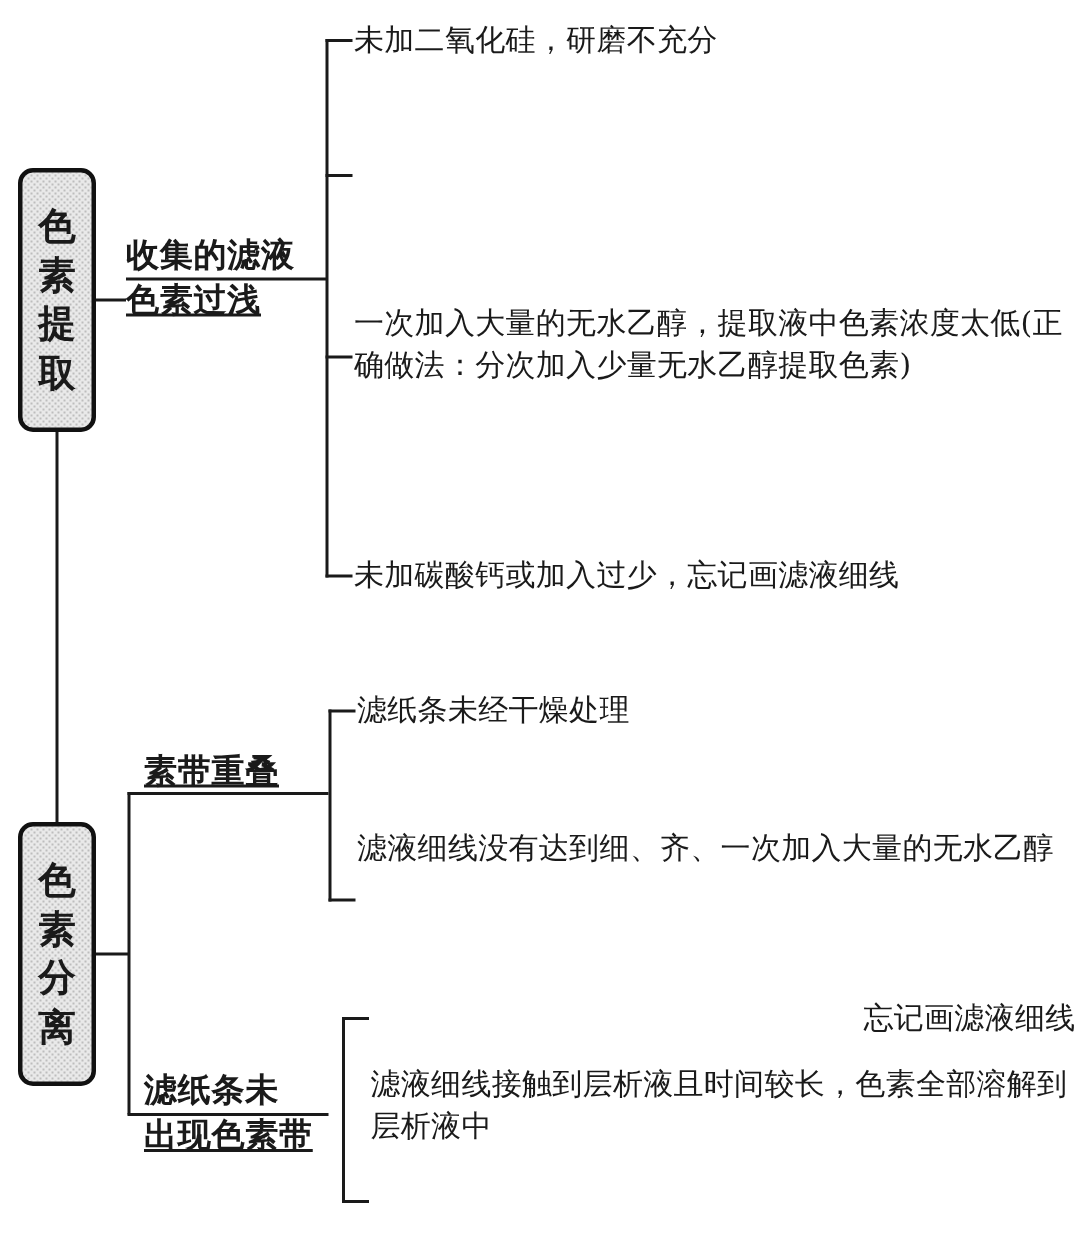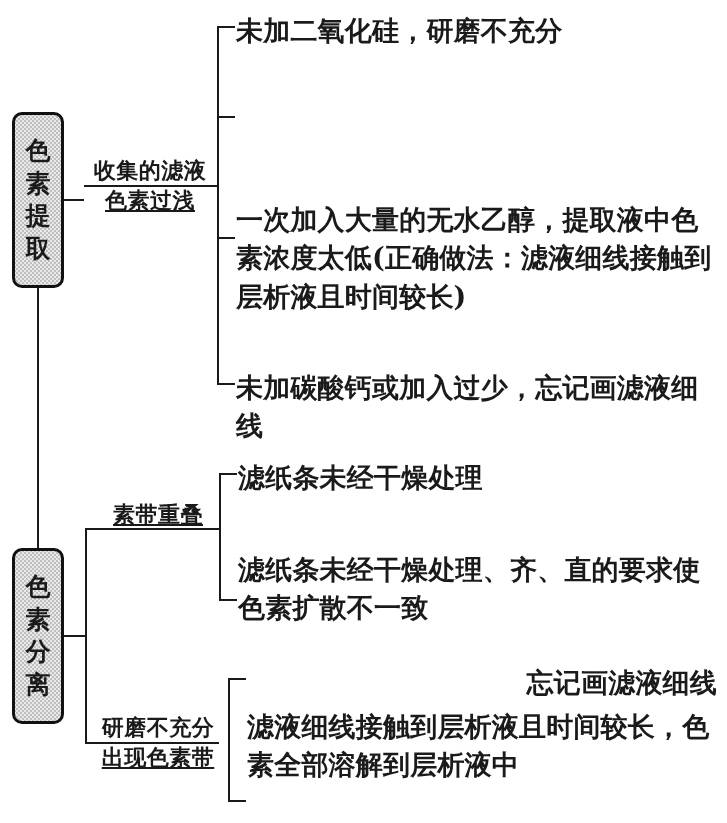--- a/index.html
+++ b/index.html
@@ -38,34 +38,33 @@
   
   .h-line{position:absolute;height:2px;background:#1a1a1a;}
   .v-line{position:absolute;width:2px;background:#1a1a1a;}
 
   
   .mid-label{
     position:absolute;
     font-size:22px;
     font-weight:bold;
     line-height:1.38;
-    text-align:center;
     white-space:nowrap;
     letter-spacing:0.5px;
   }
   .mid-label .l1{display:block;}
   .mid-label .l2{display:block;text-decoration:underline;}
 
   
   .leaf{
     position:absolute;
-    font-size:27px;
+    font-size:20px;
     line-height:1.42;
     letter-spacing:0.2px;
-    font-weight:700;
+    font-weight:400;
   }
 </style>
 </head>
 <body>
 
 <div id="canvas">
 
   <div class="root-box" id="rootbox1" style="left:12px;top:112px;width:52px;height:176px;">
     <span class="ch">色</span>
     <span class="ch">素</span>
@@ -97,47 +96,47 @@
 
   <div class="h-line" style="left:217px;top:116px;width:18px;"></div>
 
   <div class="h-line" style="left:217px;top:237px;width:18px;"></div>
 
   <div class="h-line" style="left:217px;top:383px;width:18px;"></div>
 
   <div class="leaf" style="left:236px;top:12px;width:480px;">未加二氧化硅，研磨不充分</div>
 
 
-  <div class="leaf" style="left:236px;top:201px;width:482px;">一次加入大量的无水乙醇，提取液中色素浓度太低(正确做法：滤液细线接触到层析液且时间较长)</div>
+  <div class="leaf" style="left:236px;top:201px;width:482px;">一次加入大量的无水乙醇，提取液中色素浓度太低(正确做法：分次加入少量无水乙醇提取色素)</div>
 
   <div class="leaf" style="left:236px;top:369px;width:486px;">未加碳酸钙或加入过少，忘记画滤液细线</div>
 
   <div class="h-line" style="left:64px;top:635px;width:22px;"></div>
   <div class="v-line" style="left:85px;top:528px;height:215px;"></div>
 
   <div class="h-line" style="left:85px;top:528px;width:134px;"></div>
 
   <div class="h-line" style="left:85px;top:742px;width:134px;"></div>
 
   <div class="mid-label" style="left:96px;top:499px;width:124px;">
     <span class="l2">素带重叠</span>
   </div>
 
   <div class="mid-label" style="left:96px;top:712px;width:124px;">
-    <span class="l1">研磨不充分</span>
+    <span class="l1">滤纸条未</span>
     <span class="l2">出现色素带</span>
   </div>
 
   <div class="v-line" style="left:219px;top:473px;height:128px;"></div>
   <div class="h-line" style="left:219px;top:473px;width:18px;"></div>
   <div class="h-line" style="left:219px;top:599px;width:18px;"></div>
 
   <div class="leaf" style="left:238px;top:459px;width:480px;">滤纸条未经干燥处理</div>
 
-  <div class="leaf" style="left:238px;top:551px;width:486px;">滤纸条未经干燥处理、齐、直的要求使色素扩散不一致</div>
+  <div class="leaf" style="left:238px;top:551px;width:486px;">滤液细线没有达到细、齐、一次加入大量的无水乙醇</div>
 
   <div class="v-line" style="left:228px;top:678px;height:124px;"></div>
   <div class="h-line" style="left:228px;top:678px;width:18px;"></div>
   <div class="h-line" style="left:228px;top:800px;width:18px;"></div>
 
   <div class="leaf" style="left:247px;top:664px;width:470px;text-align:right;">忘记画滤液细线</div>
 
   <div class="leaf" style="left:247px;top:708px;width:476px;">滤液细线接触到层析液且时间较长，色素全部溶解到层析液中</div>
 
 </div>

